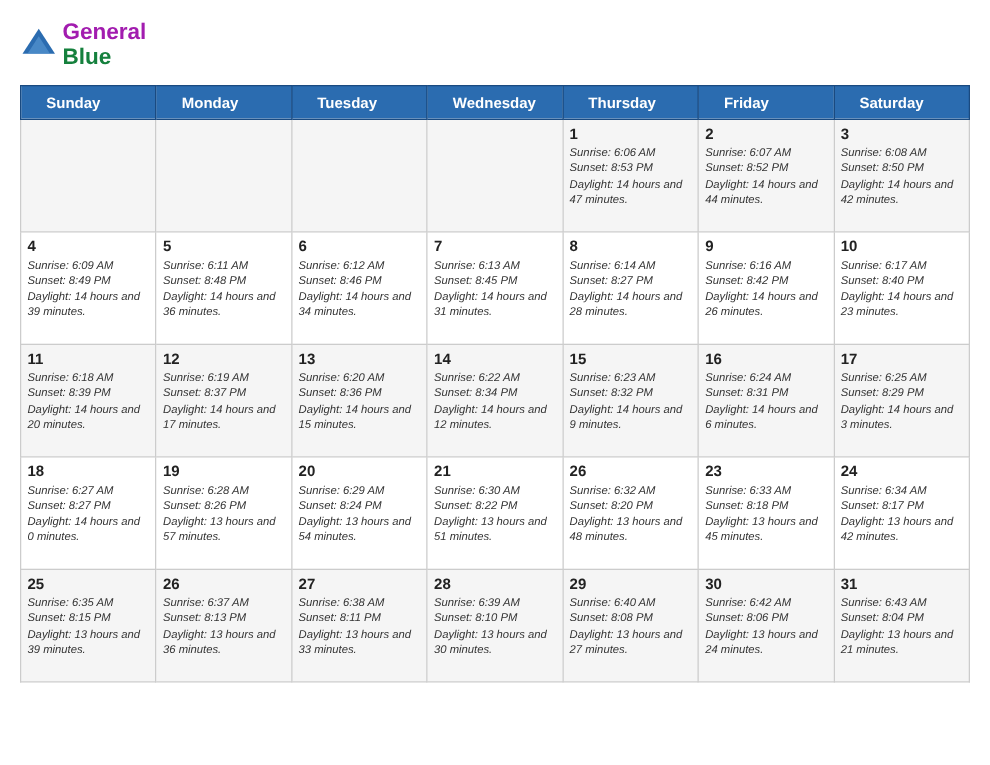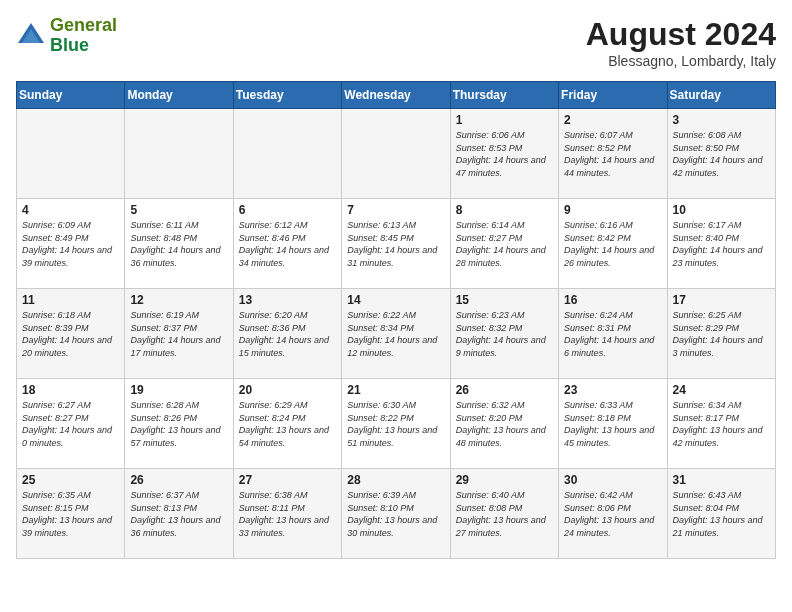--- a/index.html
+++ b/index.html
@@ -19,21 +19,21 @@
     .logo {
       display: flex;
       align-items: center;
       gap: 4px;
     }
     .logo-text {
       font-size: 18px;
       font-weight: bold;
       line-height: 1.1;
     }
-    .logo-text .general { color: #4d7c0f; }
+    .logo-text .general { color: #a21caf; }
     .logo-text .blue { color: #15803d; }
     .logo-icon {
       width: 30px;
       height: 30px;
     }
     .title-block {
       text-align: right;
     }
     .month-year {
       font-size: 32px;
@@ -47,21 +47,21 @@
     table {
       width: 100%;
       border-collapse: collapse;
       table-layout: fixed;
     }
     thead tr th {
       background: #2b6cb0;
       color: #fff;
       font-size: 12px;
       font-weight: bold;
-      padding: 6px 2px;
+      padding: 6px 20px;
       text-align: left;
       border: 1px solid #1a4a80;
       margin-left: 16px;
     }
     tbody tr td {
       vertical-align: top;
       border: 1px solid #ccc;
       padding: 4px 5px;
       font-size: 9.5px;
       color: #222;
@@ -97,24 +97,20 @@
   <div class="logo">
     <svg class="logo-icon" viewBox="0 0 30 30" xmlns="http://www.w3.org/2000/svg">
       <polygon points="15,2 28,22 2,22" fill="#2b6cb0"></polygon>
       <polygon points="15,8 24,22 6,22" fill="#5b9bd5" opacity="0.6"></polygon>
     </svg>
     <div class="logo-text">
       <span class="general">General</span><br>
       <span class="blue">Blue</span>
     </div>
   </div>
-  <div class="title-block">
-    <div class="month-year">August 2024</div>
-    <div class="location">Blessagno, Lombardy, Italy</div>
-  </div>
 </div>
 
 <table>
   <thead>
     <tr>
     <th>Sunday</th>
         <th>Monday</th>
         <th>Tuesday</th>
         <th>Wednesday</th>
         <th>Thursday</th>

